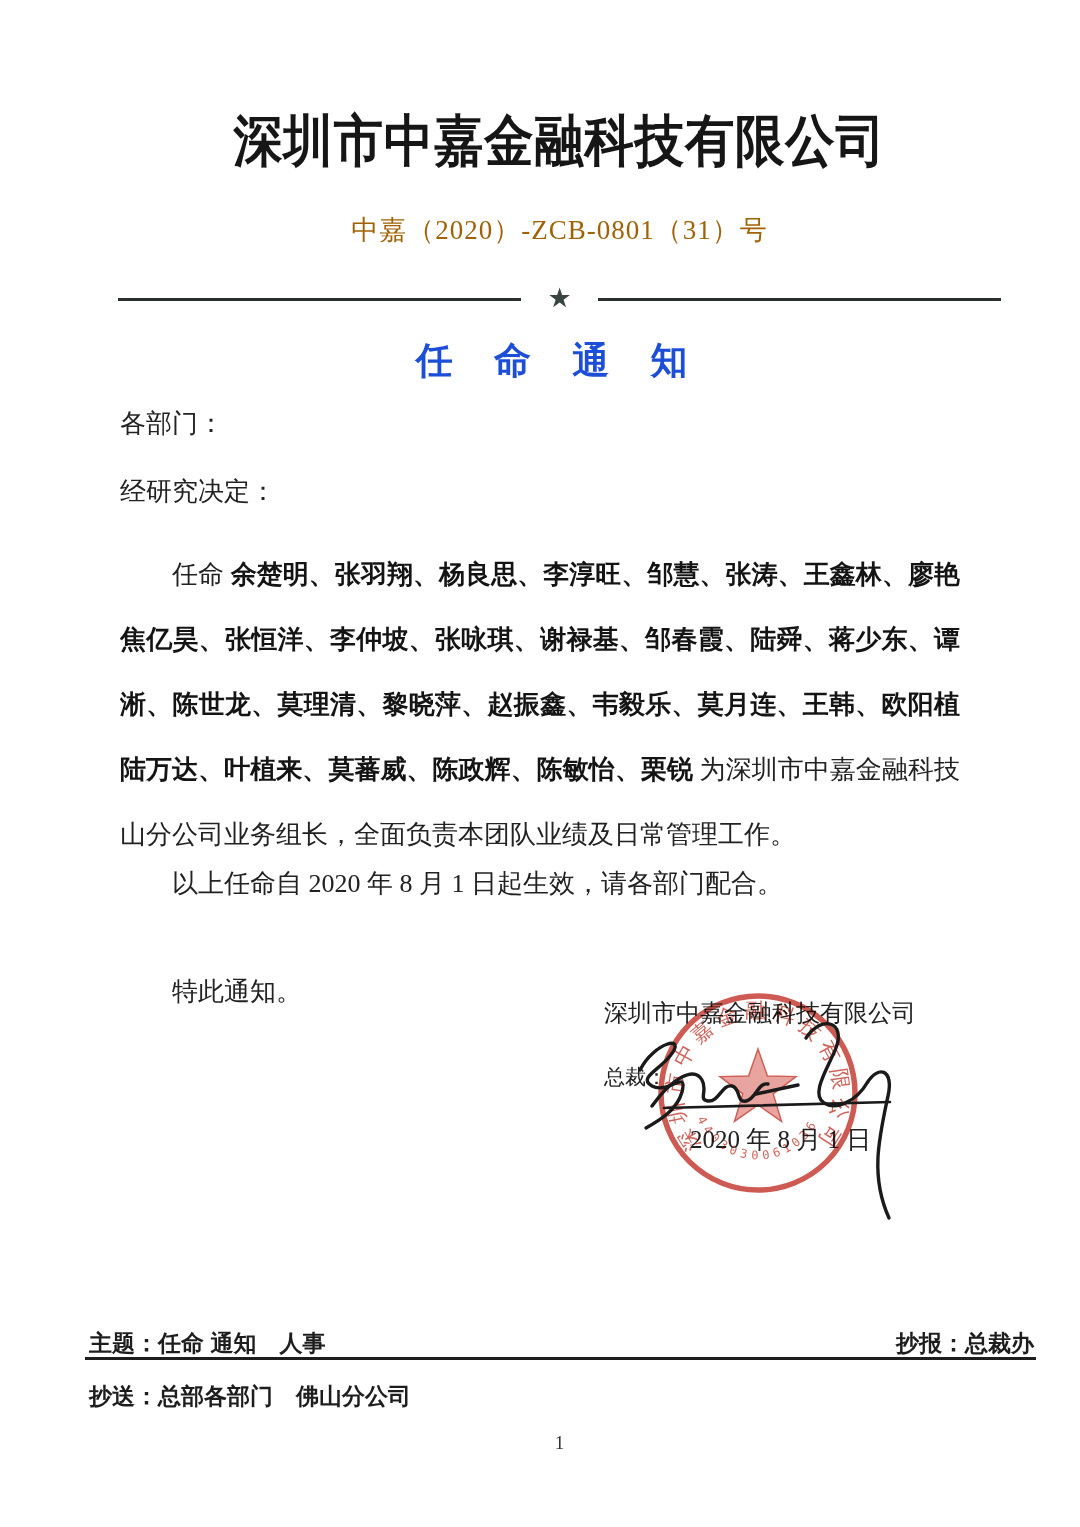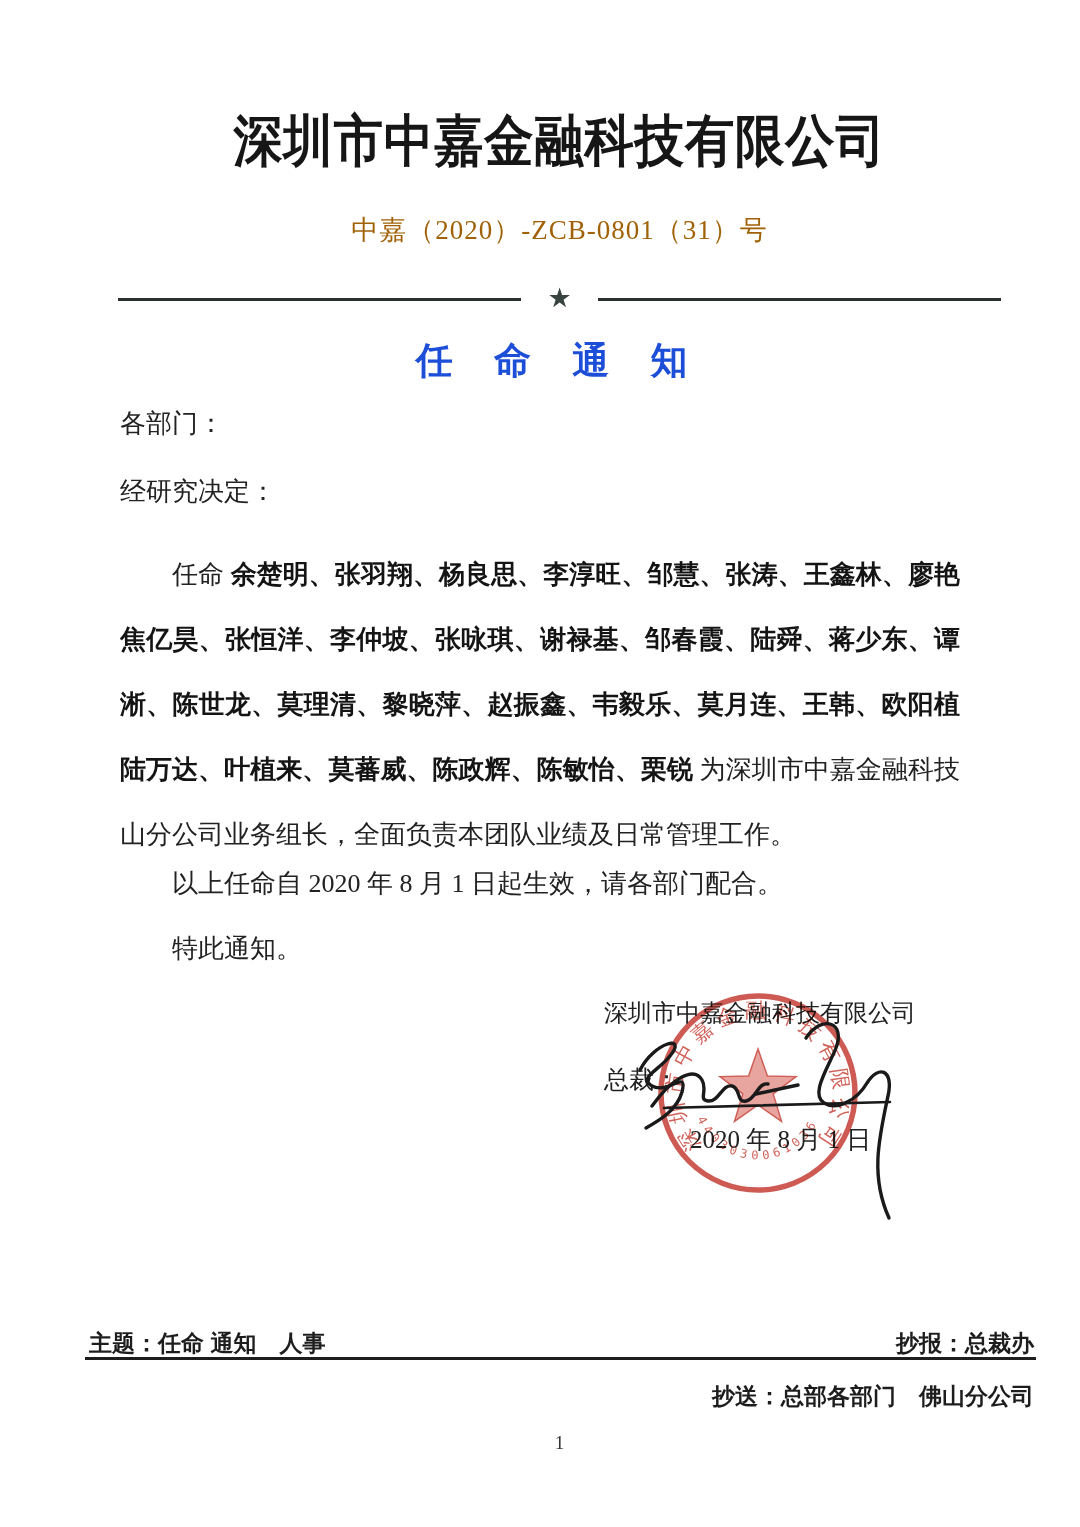--- a/index.html
+++ b/index.html
@@ -27,35 +27,35 @@
 
   .bodytext{left:120px;width:840px;font-size:26px;color:#222;}
   .salutation{top:406px;}
   .intro{top:474px;}
   .names{top:542px;line-height:65px;}
   .names-line{text-align:justify;text-align-last:justify;height:65px;overflow:hidden;}
   .names-line.first{padding-left:52px;}
   .names-line.last{text-align:right;text-align-last:left;}
   .names b{font-weight:700;color:#141414;}
   .effective{top:866px;text-indent:52px;}
-  .closing{top:931px;text-indent:52px;}
+  .closing{top:974px;text-indent:52px;}
 
   .sig-company{left:604px;top:997px;font-size:24px;white-space:nowrap;}
-  .sig-title{left:604px;top:1063px;font-size:25px;}
+  .sig-title{left:604px;top:1063px;font-size:21px;}
   .sig-date{left:690px;top:1123px;font-size:25px;white-space:nowrap;}
 
   .seal{left:652px;top:987px;width:212px;height:212px;mix-blend-mode:multiply;opacity:.93;}
   .autograph{left:600px;top:1008px;width:320px;height:232px;}
 
   .footer-row{left:89px;right:85px;display:flex;justify-content:space-between;
     font-family:"Liberation Sans","DejaVu Sans",sans-serif;font-weight:700;
     font-size:23px;color:#1d1d1d;}
   .footer-subject{top:1328px;}
   .footer-line{left:85px;right:83px;top:1357px;height:3px;background:#1d1d1d;}
-  .footer-copy{top:1381px;justify-content:flex-end;}
+  .footer-copy{top:1381px;justify-content:flex-start;}
   .page-number{top:1432px;font-size:19px;color:#333;}
 </style>
 </head>
 <body>
 
 <div class="page">
 
   <div class="abs center company-title">深圳市中嘉金融科技有限公司</div>
 
   <div class="abs center doc-number">中嘉（2020）-ZCB-0801（31）号</div>

